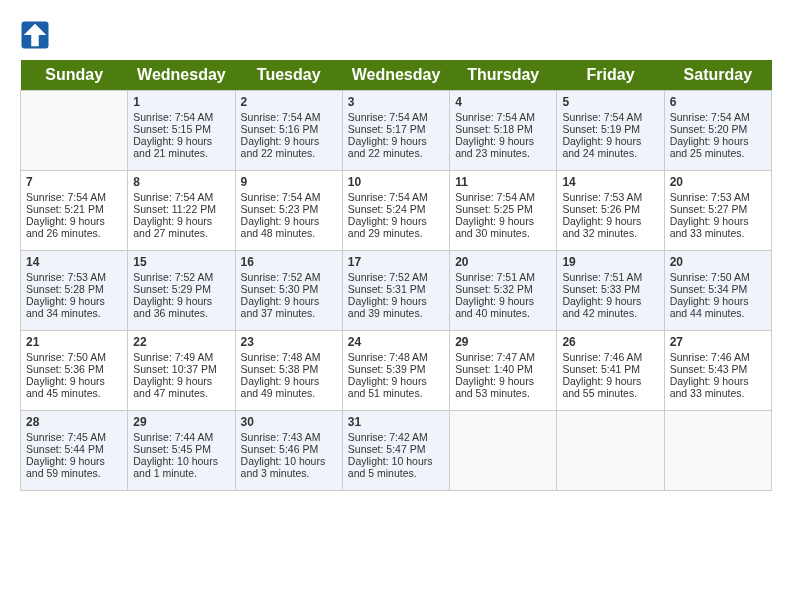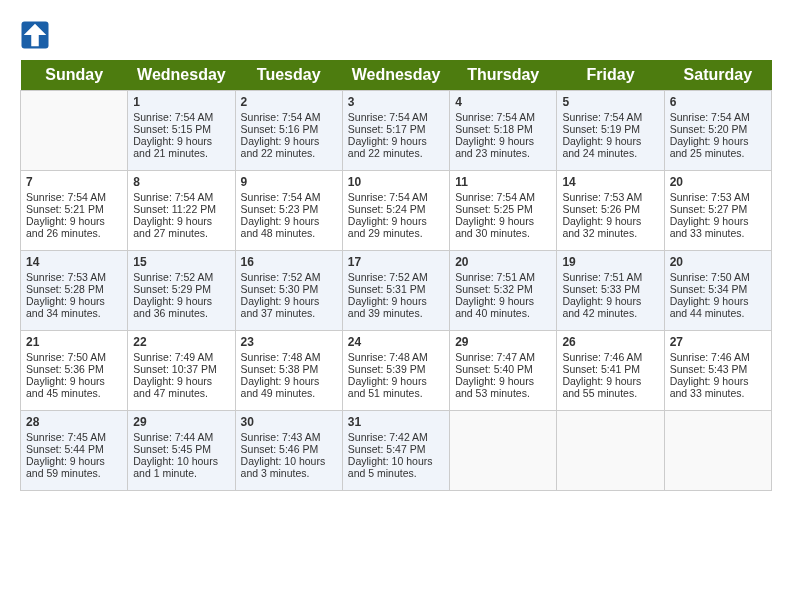--- a/index.html
+++ b/index.html
@@ -288,21 +288,21 @@
         <td>
           <span class="day-num">24</span>
           <div>Sunrise: 7:48 AM</div>
           <div>Sunset: 5:39 PM</div>
           <div>Daylight: 9 hours</div>
           <div>and 51 minutes.</div>
         </td>
         <td>
           <span class="day-num">29</span>
           <div>Sunrise: 7:47 AM</div>
-          <div>Sunset: 5:40 PM</div>
+          <div>Sunset: 1:40 PM</div>
           <div>Daylight: 9 hours</div>
           <div>and 53 minutes.</div>
         </td>
         <td>
           <span class="day-num">26</span>
           <div>Sunrise: 7:46 AM</div>
           <div>Sunset: 5:41 PM</div>
           <div>Daylight: 9 hours</div>
           <div>and 55 minutes.</div>
         </td>

